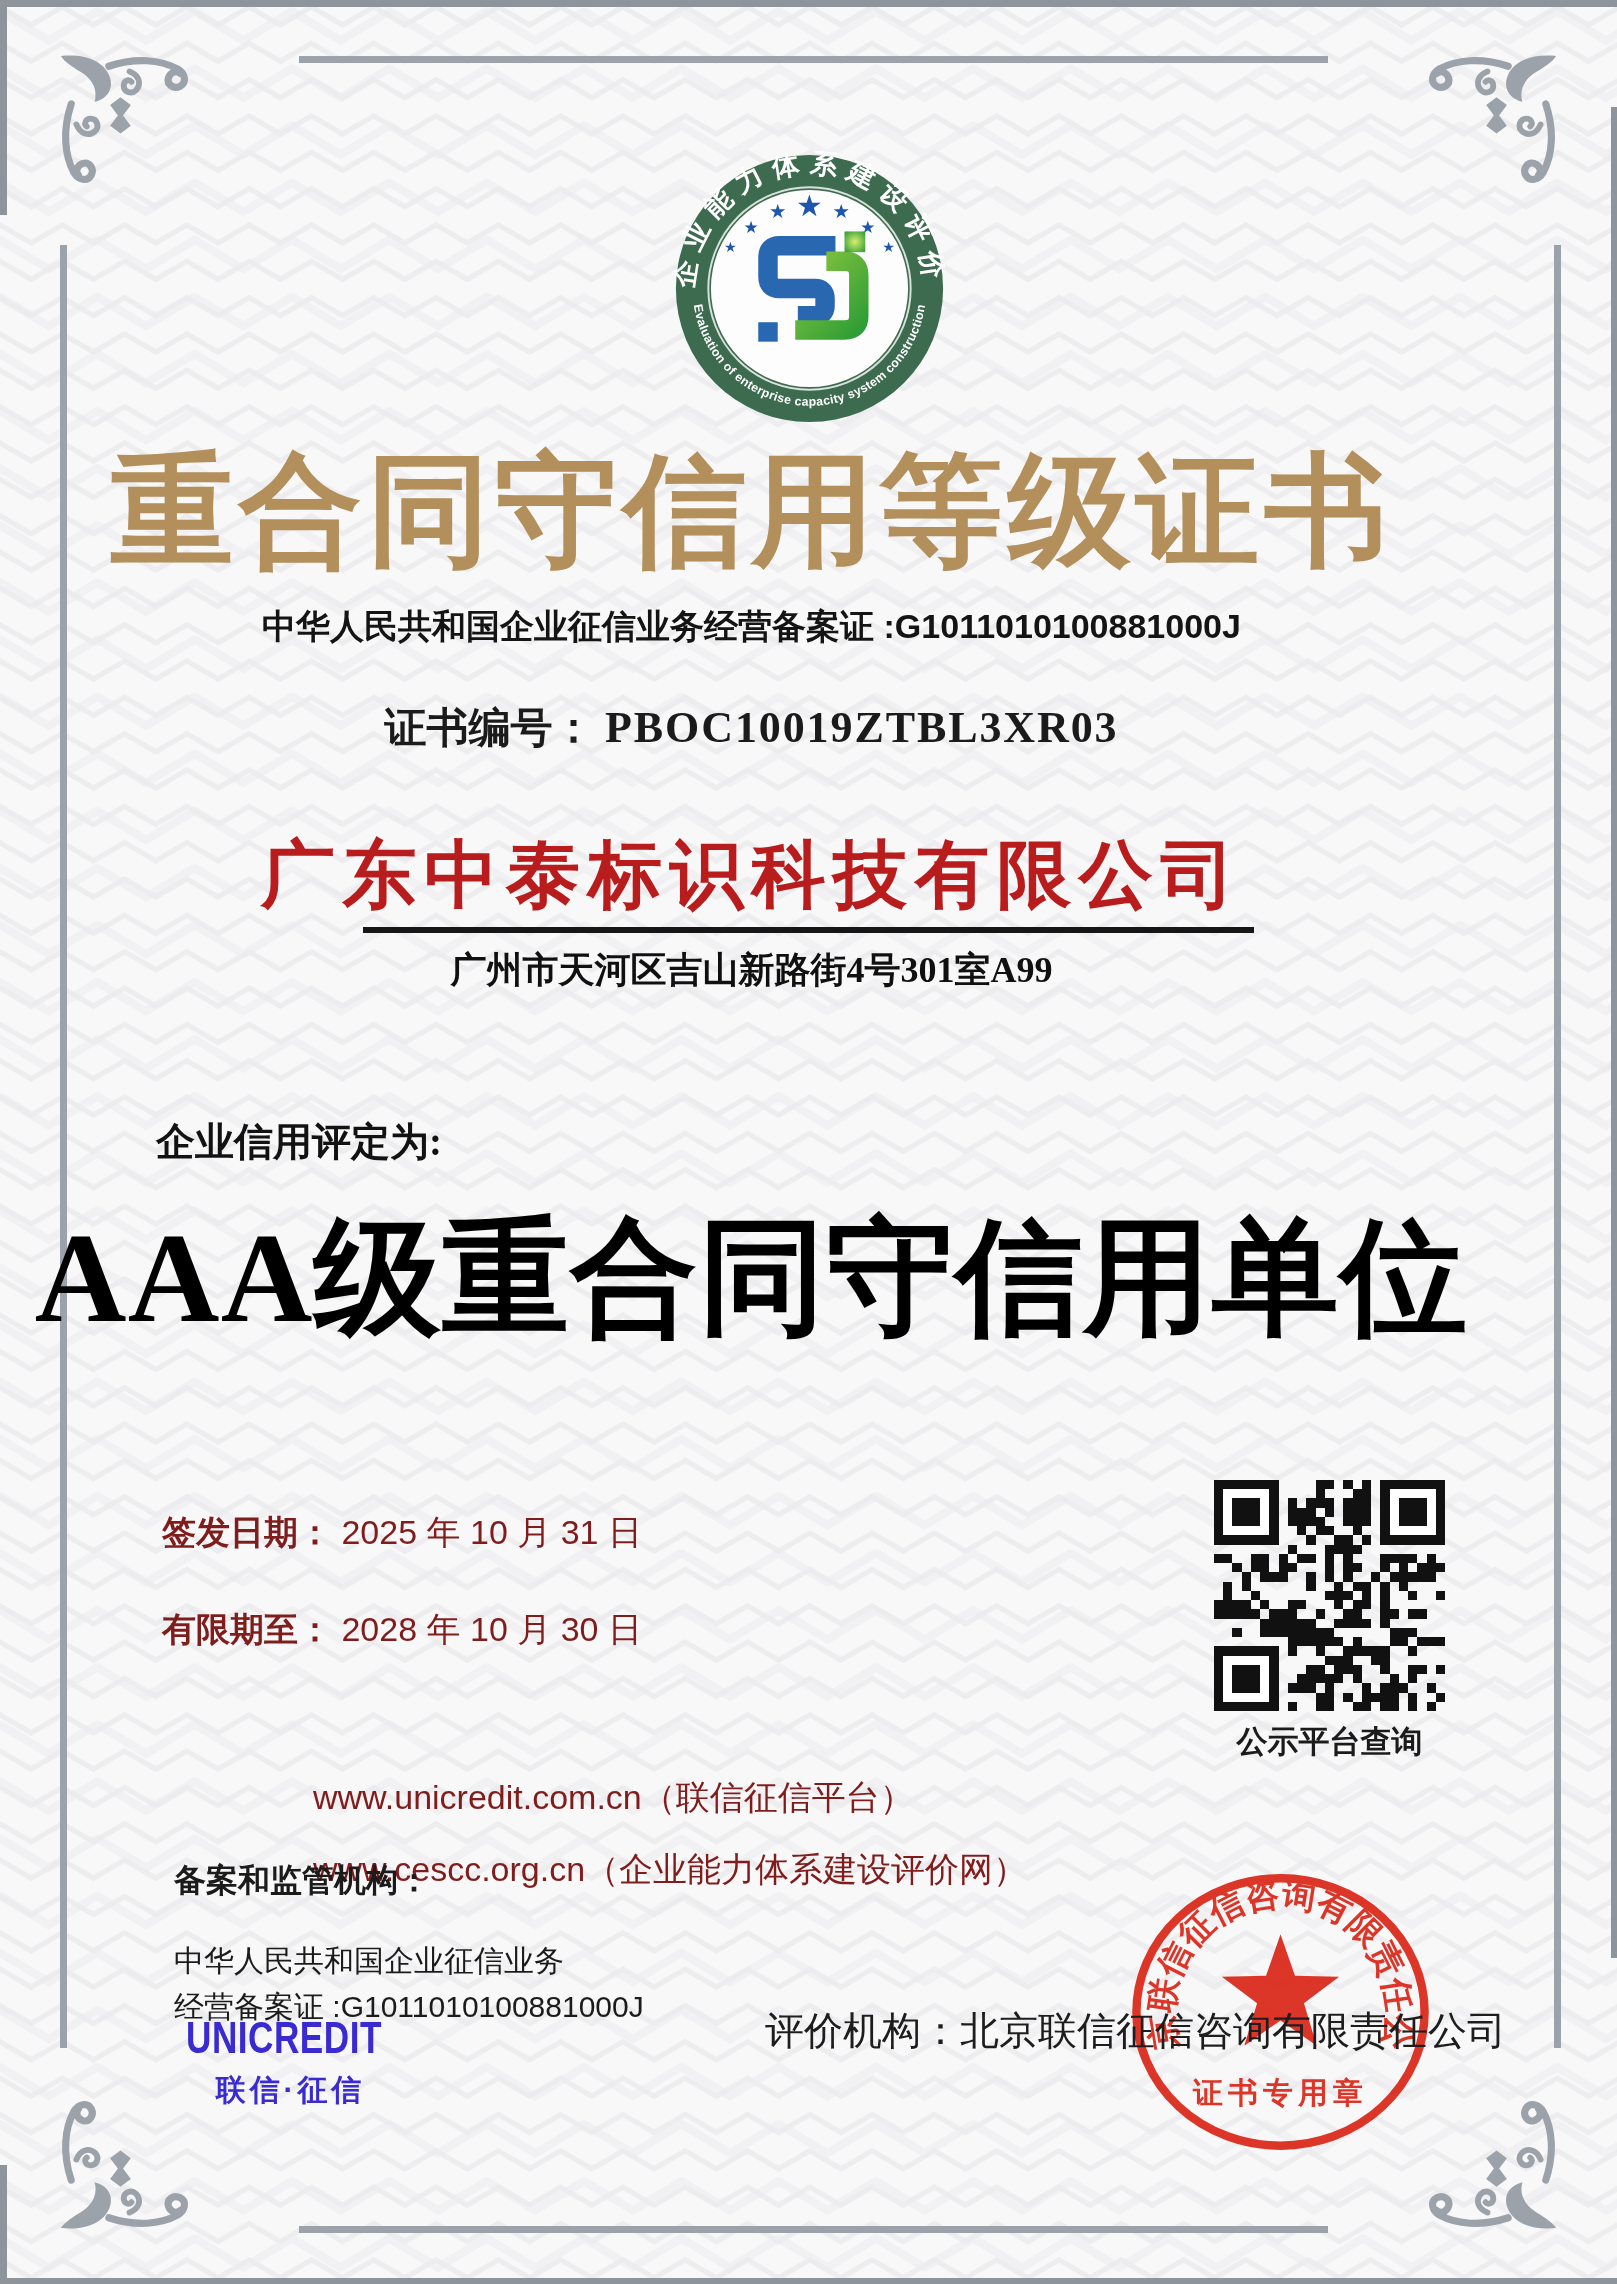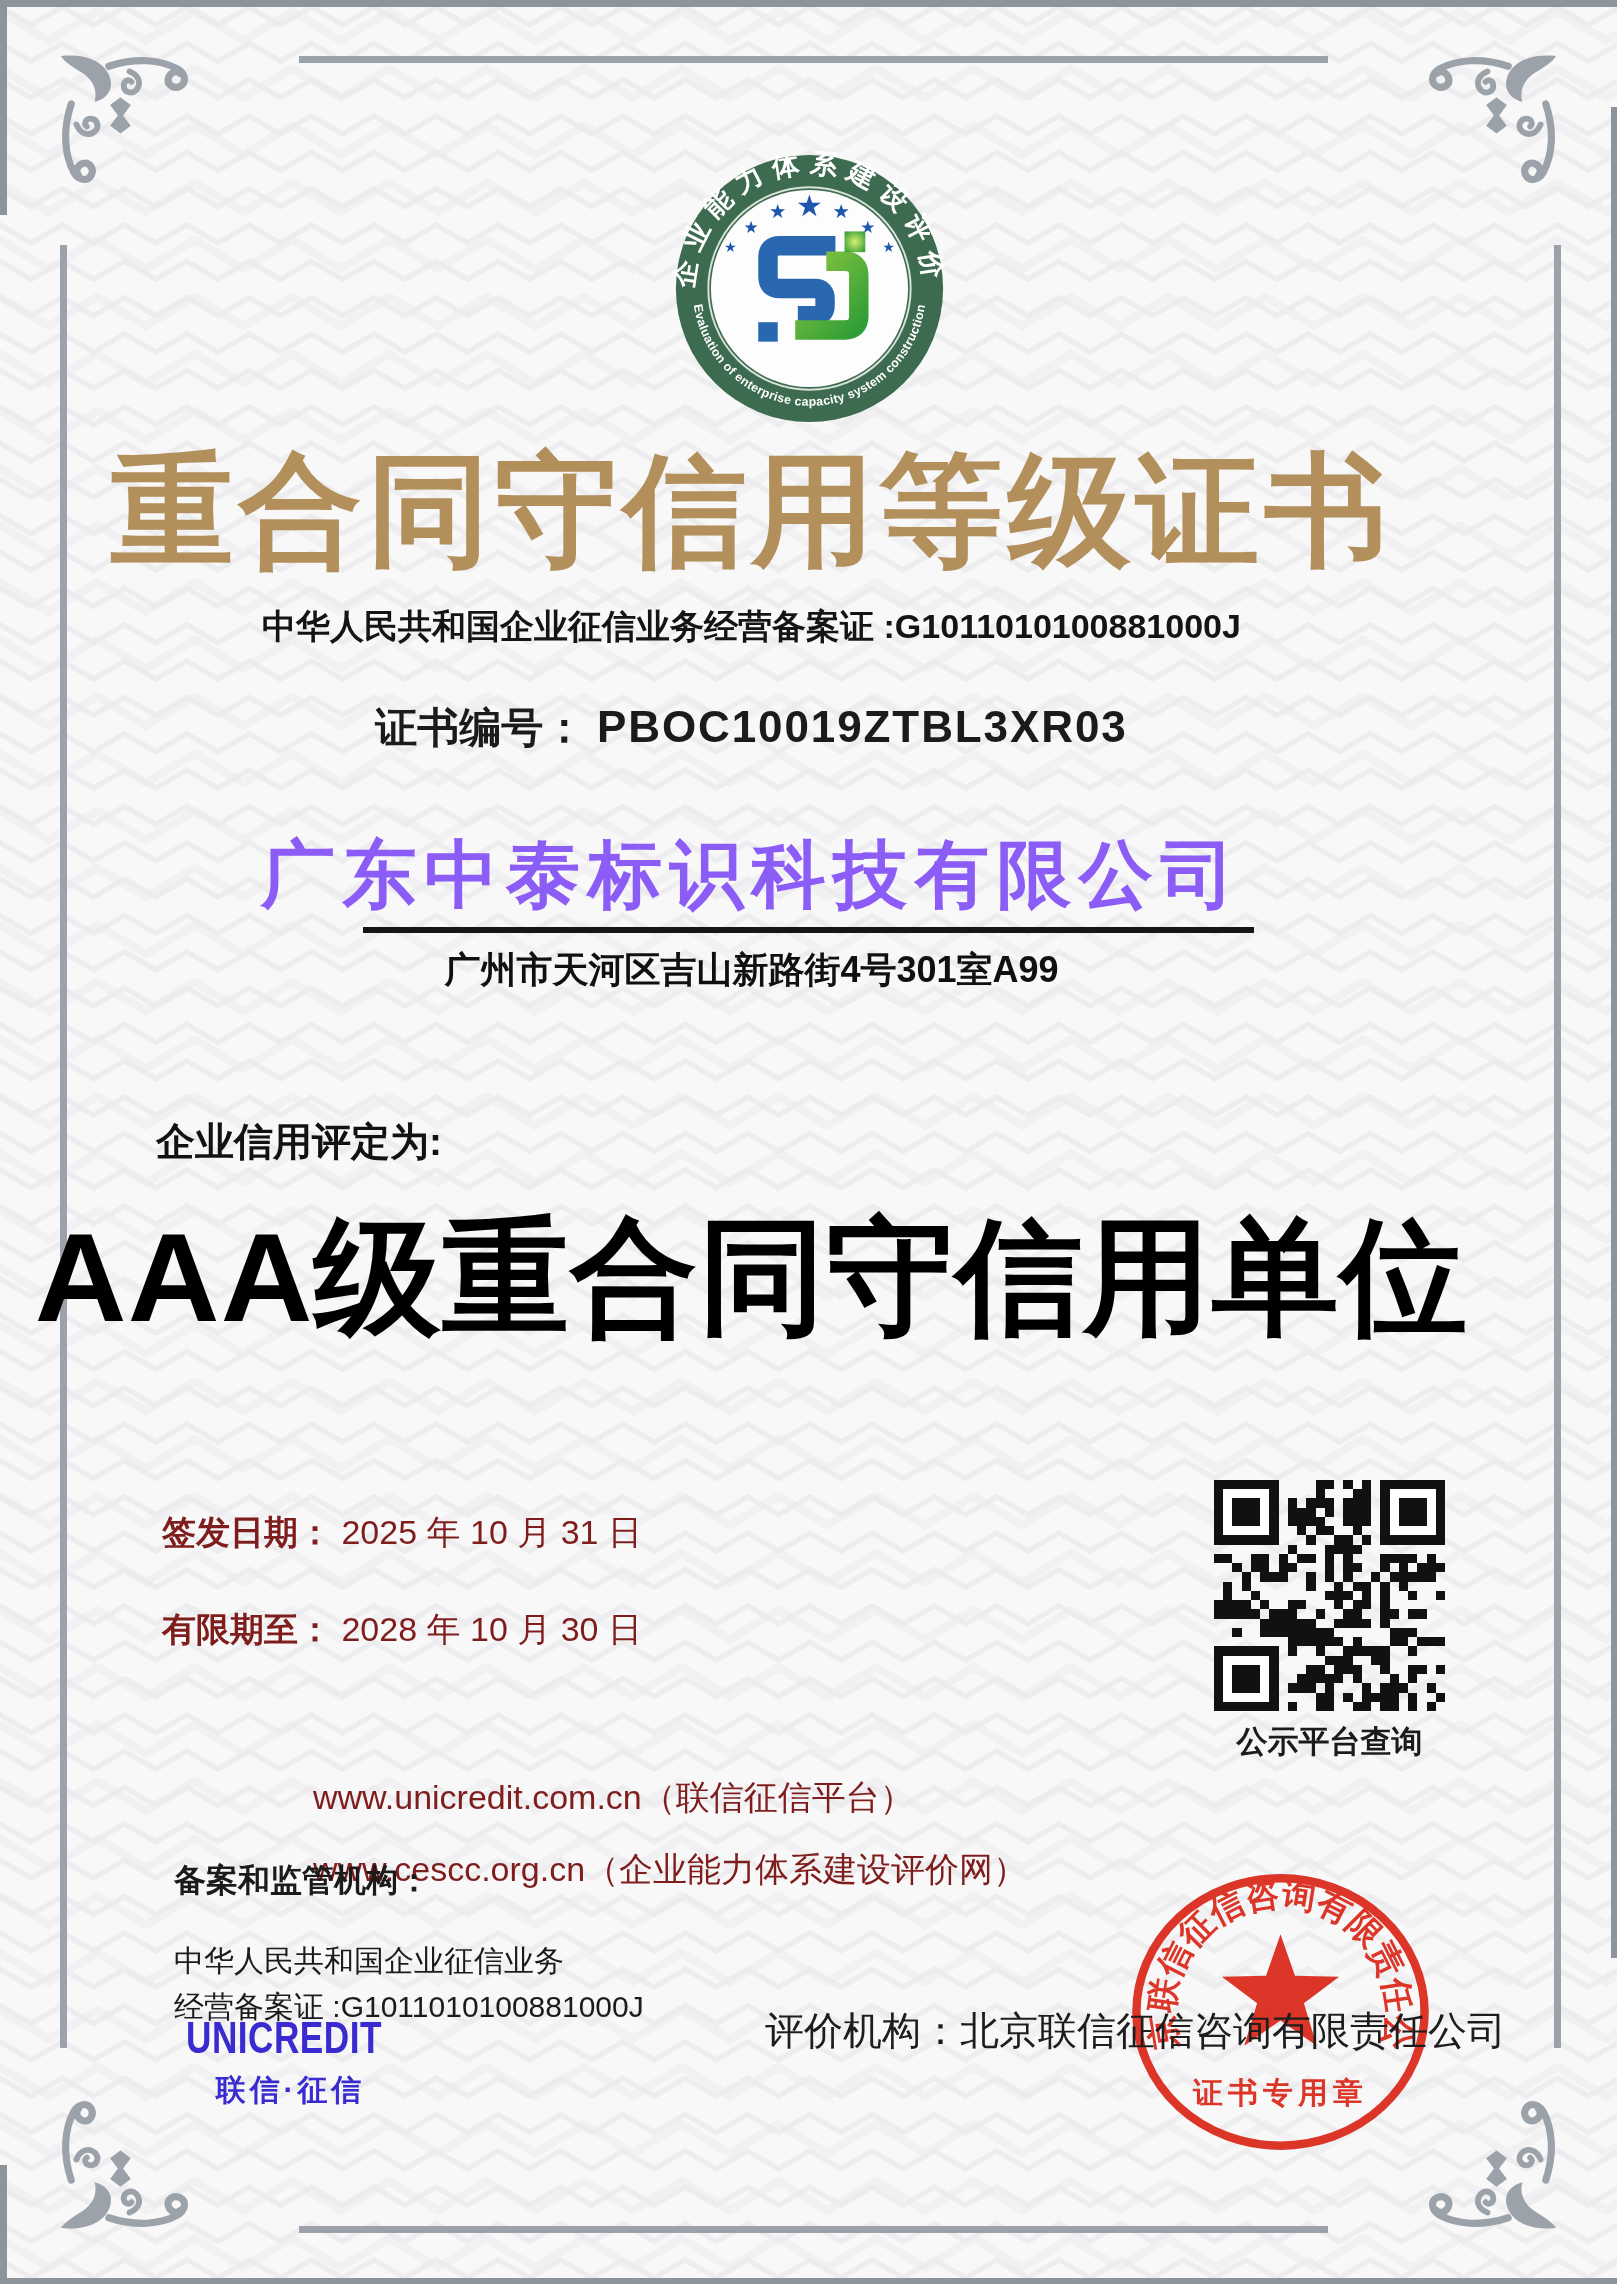--- a/index.html
+++ b/index.html
@@ -1,32 +1,32 @@
 <!DOCTYPE html>
 <html style="font-size:10.4px"><head>
 <meta charset="utf-8">
 <style>
   html,body{margin:0;padding:0;background:#e8e8ea;}
   #cert{
     position:relative;width:1617px;height:2284px;background:#F8F8F9;overflow:hidden;
     font-family:"Liberation Sans",sans-serif;color:#1b1b1b;
   }
   .abs{position:absolute;}
-  .serif{font-family:Liberation Sans, sans-serif;}
+  .serif{font-family:Liberation Serif, serif;}
   .ctr{left:0;width:1503px;text-align:center;}
   
   .band{position:absolute;background:#8E949B;}
   .iline{position:absolute;background:#9CA2A9;}
   
   #title{top:430px;font-size:123px;font-weight:900;letter-spacing:5.2px;color:#B28F5B;}
   #subtitle{top:604px;font-size:34px;font-weight:700;color:#141414;}
   #certline{top:700px;font-size:42px;}
   #certline .lbl{font-weight:800;font-size:42px;}
   #certline .val{font-weight:700;font-size:44px;letter-spacing:1.9px;}
-  #company{top:826px;font-size:74px;font-weight:900;letter-spacing:7.8px;color:#8b5cf6;}
+  #company{top:826px;font-size:74px;font-weight:900;letter-spacing:7.8px;color:#b91c1c;}
   #comp-underline{left:363px;top:927px;width:891px;height:5.8px;background:#161616;}
   #address{top:946px;font-size:36px;font-weight:800;color:#101010;}
   #rating-lead{left:156px;top:1096px;font-size:39px;font-weight:800;color:#121212;margin-top:19px;}
   #rating{top:1194px;font-size:127px;font-weight:900;letter-spacing:1.3px;color:#000000;}
   .row{position:absolute;left:162px;font-size:34px;color:#7f1d1d;white-space:nowrap;}
   .row .lbl{font-weight:700;}
   .row .val{font-weight:500;}
   #row-issue{top:1510px;}
   #row-expire{top:1607px;}
   #row-sites{top:1702px;}

